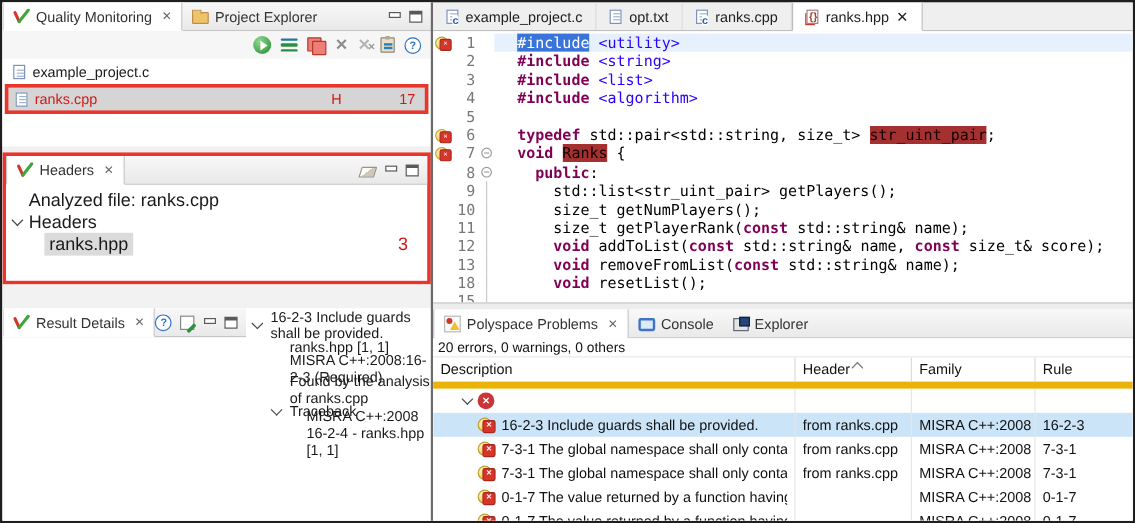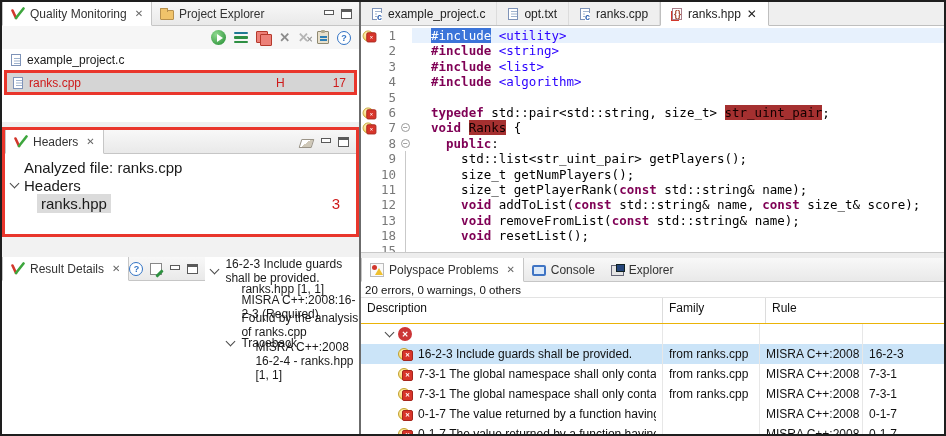--- a/index.html
+++ b/index.html
@@ -146,21 +146,21 @@
   .tk-str { color:#2A00FF; }
   .tk-sel { background:#3B74D9; color:#FFF; }
   .tk-occ { background:#A53030; color:#140000; }
 
   .sash-h2 { height:6px; background:#EDEDED; flex:none; border-top:1px solid #C9C9C9; }
 
   
   #pp-panel { flex:1; display:flex; flex-direction:column; background:#FFF; min-height:0; }
   .pp-status { height:16px; background:#FFF; border-bottom:1px solid #E3E3E3; font-size:11.5px;
                display:flex; align-items:center; padding-left:4px; color:#111; flex:none; }
-  .pp-header { height:26px; display:flex; background:#FFF; border-bottom:1px solid #eab308; font-size:12px; flex:none; }
+  .pp-header { height:26px; display:flex; background:#FFF; border-bottom:6px solid #eab308; font-size:12px; flex:none; }
   .pp-hcell { border-right:1px solid #DCDCDC; padding:3px 6px 0 6px; position:relative; color:#111; }
   .pp-hcell .chev.up { position:absolute; top:2px; left:50%; }
   .c-desc { width:302px; }  .c-head { width:97px; }  .c-fam { width:103px; }  .c-rule { flex:1; border-right:none; }
   .pp-rows { flex:1; overflow:hidden; background:#FFF; }
   .pp-row { height:20px; display:flex; align-items:center; font-size:12px; color:#111; }
   .pp-row.selected { background:#CBE4F8; }
   .pp-cell { height:100%; display:flex; align-items:center; border-right:1px solid #E7E7E7;
              padding:0 6px; overflow:hidden; white-space:nowrap; }
   .pp-cell.c-rule { border-right:none; }
   .pp-cell.c-desc { padding-left:6px; gap:5px; }
@@ -357,20 +357,24 @@
           <span>Console</span>
         </div>
         <div class="vtab">
           <span class="ic ic-term"></span>
           <span>Explorer</span>
         </div>
       </div>
       <div class="pp-status">20 errors, 0 warnings, 0 others</div>
       <div class="pp-header">
         <div class="pp-hcell c-desc">Description</div>
+        <div class="pp-hcell c-head">
+          <span class="chev up"></span>
+          <span>Header</span>
+        </div>
         <div class="pp-hcell c-fam">Family</div>
         <div class="pp-hcell c-rule">Rule</div>
       </div>
       <div class="pp-rows" id="pp-rows">
           <div class="pp-row">
             <div class="pp-cell c-desc">
               <span class="ind"></span>
               <span class="chev"></span>
               <span class="ic ic-error">✕</span>
             </div>

